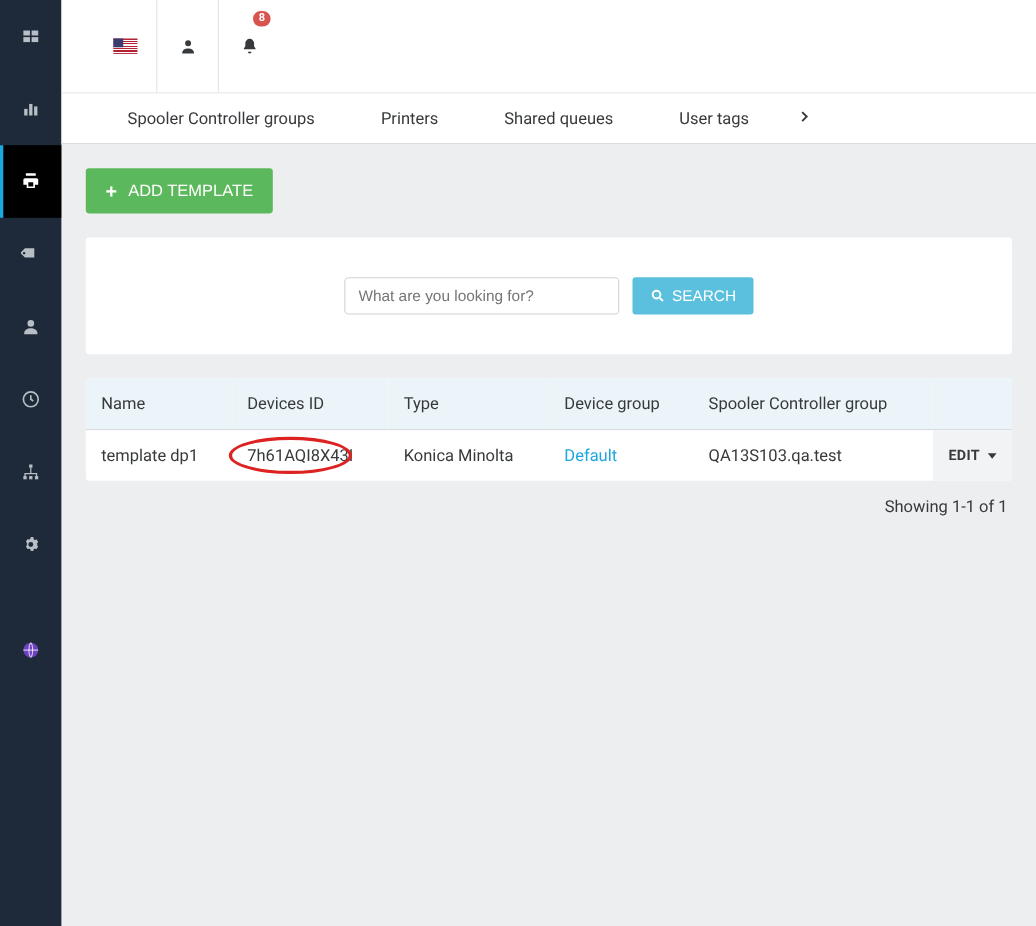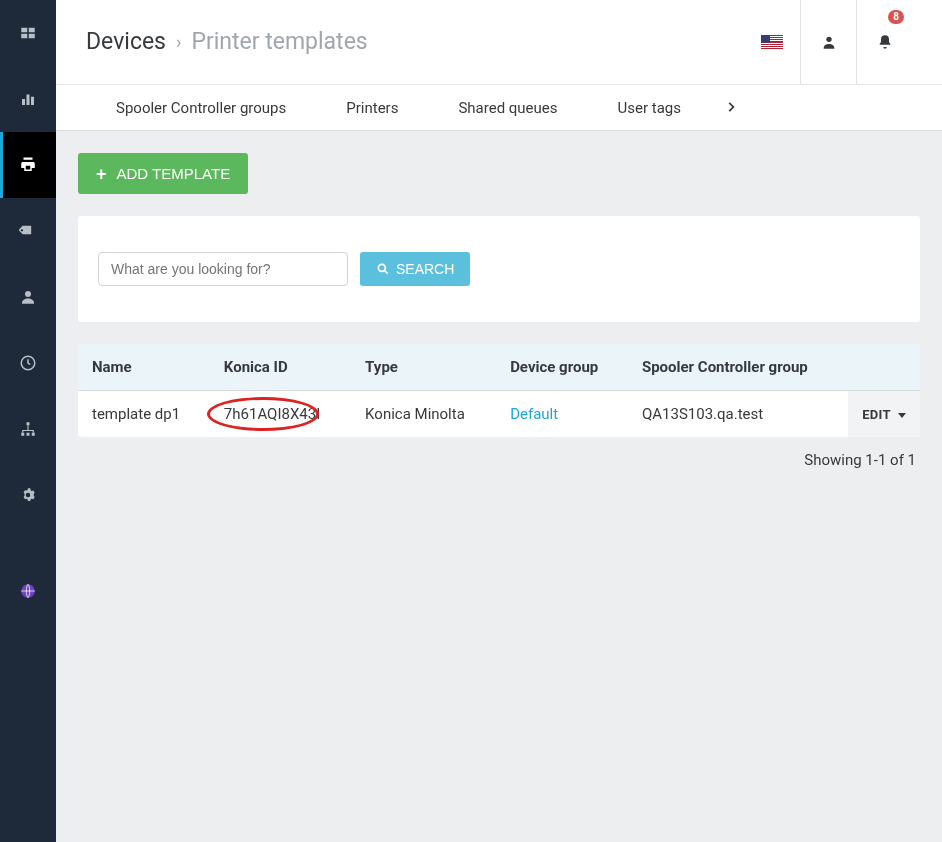--- a/index.html
+++ b/index.html
@@ -148,21 +148,21 @@
       display: inline-flex;
       align-items: center;
       gap: 10px;
     }
     .panel {
       background: #fff;
       border-radius: 3px;
       margin-top: 22px;
       padding: 36px 20px;
       display: flex;
-      justify-content: flex-start;
+      justify-content: center;
       gap: 12px;
     }
     .search-input {
       width: 250px;
       padding: 8px 12px;
       border: 1px solid #ced4da;
       border-radius: 4px;
       font-size: 14px;
     }
     .btn-search {
@@ -187,21 +187,21 @@
       width: 100%;
       border-collapse: collapse;
     }
     thead tr {
       background: #ebf5f9;
     }
     th {
       text-align: left;
       padding: 14px 14px;
       font-size: 15px;
-      font-weight: 700;
+      font-weight: 400;
       color: #373a3c;
       border-bottom: 1px solid #d8dcdf;
     }
     td {
       padding: 14px 14px;
       font-size: 15px;
       color: #373a3c;
       border-top: 1px solid #e9ecef;
       position: relative;
       margin-left: 13px;
@@ -310,25 +310,20 @@
     <div class="side-icon" style="margin-top:30px">
       <svg viewBox="0 0 24 24">
           <circle cx="12" cy="12" r="9" fill="#6f42c1"></circle>
           <path d="M3 12h18M12 3c3 3 3 15 0 18M12 3c-3 3-3 15 0 18" stroke="#fff" stroke-width="1" fill="none"></path>
         </svg>
     </div>
   </nav>
 
   <div class="main">
     <div class="header">
-      <div class="breadcrumb">
-        <span>Devices</span>
-        <span class="chev">›</span>
-        <span class="active">Printer templates</span>
-      </div>
       <div class="header-right">
         <div class="header-slot noborder">
           <div class="flag"></div>
         </div>
         <div class="header-slot">
           <svg viewBox="0 0 24 24" width="16" height="16" fill="#373a3c">
               <circle cx="12" cy="8" r="4"></circle>
               <path d="M4 21c0-4 4-6 8-6s8 2 8 6v1H4v-1z"></path>
             </svg>
         </div>
@@ -368,21 +363,21 @@
             </svg>
           <span>SEARCH</span>
         </button>
       </div>
 
       <div class="table-wrap">
         <table>
           <thead>
             <tr>
               <th>Name</th>
-              <th>Konica ID</th>
+              <th>Devices ID</th>
               <th>Type</th>
               <th>Device group</th>
               <th>Spooler Controller group</th>
               <th></th>
             </tr>
           </thead>
           <tbody>
             <tr>
               <td>template dp1</td>
               <td>

